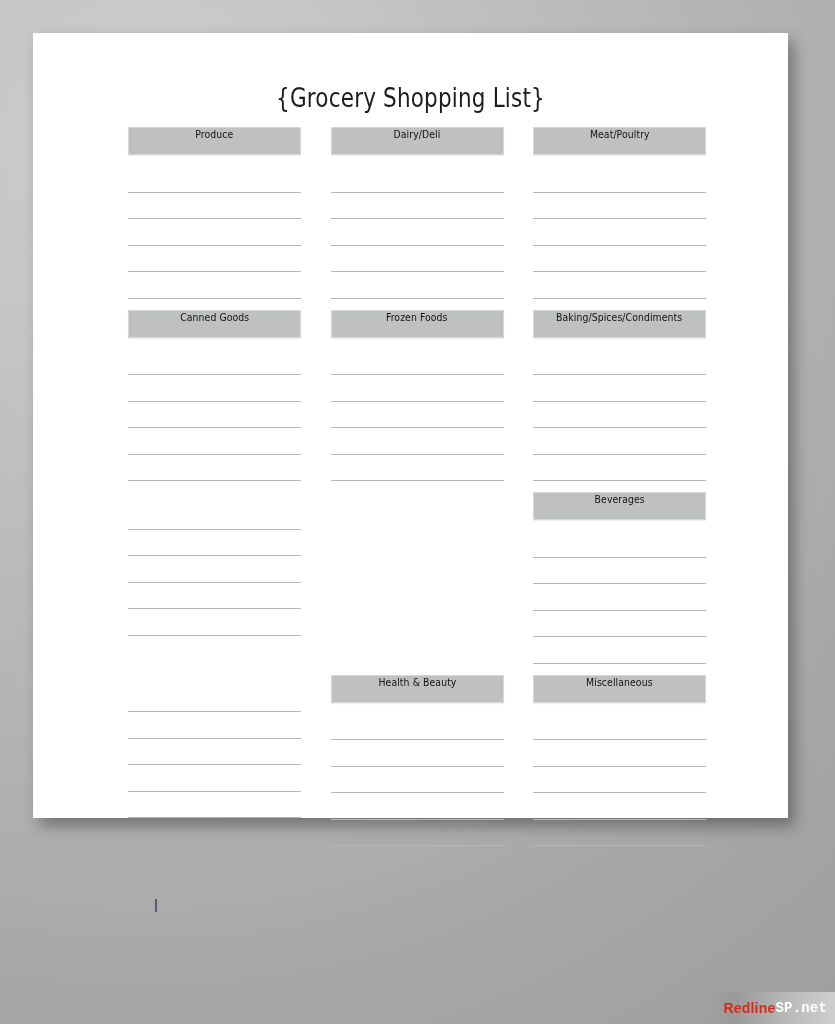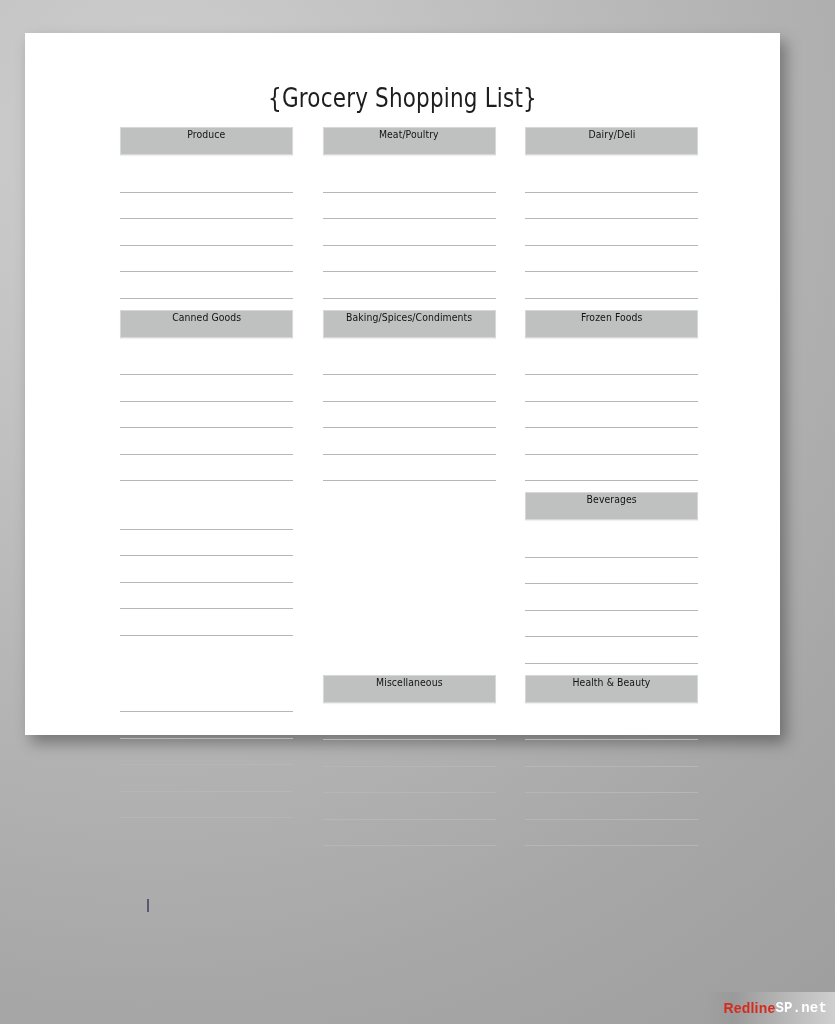--- a/index.html
+++ b/index.html
@@ -20,24 +20,24 @@
     left: 0; top: 0;
     width: 835px;
     height: 1024px;
     background:
       radial-gradient(circle at 18% 14%, #cfcfcf 0%, #c2c2c2 26%, #b2b2b2 56%, #a6a6a6 78%, #9e9e9e 100%);
   }
 
   
   #sheet {
     position: absolute;
-    left: 25px;
+    left: 33px;
     top: 33px;
     width: 755px;
-    height: 702px;
+    height: 785px;
     background: #ffffff;
     box-shadow: 6px 8px 14px rgba(0,0,0,0.34);
   }
 
   
   #doc-title {
     position: absolute;
     left: 0;
     top: 50px;
     width: 755px;
@@ -141,81 +141,81 @@
         <div class="section-lines">
           <div class="write-line"></div>
           <div class="write-line"></div>
           <div class="write-line"></div>
           <div class="write-line"></div>
           <div class="write-line"></div>
         </div>
       </div>
       <div class="section">
         <div class="section-header">
+          <span class="section-header-label">Dairy/Deli</span>
+        </div>
+        <div class="section-lines">
+          <div class="write-line"></div>
+          <div class="write-line"></div>
+          <div class="write-line"></div>
+          <div class="write-line"></div>
+          <div class="write-line"></div>
+        </div>
+      </div>
+      <div class="section">
+        <div class="section-header">
           <span class="section-header-label">Meat/Poultry</span>
         </div>
         <div class="section-lines">
           <div class="write-line"></div>
           <div class="write-line"></div>
           <div class="write-line"></div>
           <div class="write-line"></div>
           <div class="write-line"></div>
         </div>
       </div>
-      <div class="section">
-        <div class="section-header">
-          <span class="section-header-label">Dairy/Deli</span>
-        </div>
-        <div class="section-lines">
-          <div class="write-line"></div>
-          <div class="write-line"></div>
-          <div class="write-line"></div>
-          <div class="write-line"></div>
-          <div class="write-line"></div>
-        </div>
-      </div>
     </div>
 
     <div class="grid-row">
       <div class="section">
         <div class="section-header">
           <span class="section-header-label">Canned Goods</span>
         </div>
         <div class="section-lines">
           <div class="write-line"></div>
           <div class="write-line"></div>
           <div class="write-line"></div>
           <div class="write-line"></div>
           <div class="write-line"></div>
         </div>
       </div>
       <div class="section">
         <div class="section-header">
+          <span class="section-header-label">Frozen Foods</span>
+        </div>
+        <div class="section-lines">
+          <div class="write-line"></div>
+          <div class="write-line"></div>
+          <div class="write-line"></div>
+          <div class="write-line"></div>
+          <div class="write-line"></div>
+        </div>
+      </div>
+      <div class="section">
+        <div class="section-header">
           <span class="section-header-label">Baking/Spices/Condiments</span>
         </div>
         <div class="section-lines">
           <div class="write-line"></div>
           <div class="write-line"></div>
           <div class="write-line"></div>
           <div class="write-line"></div>
           <div class="write-line"></div>
         </div>
       </div>
-      <div class="section">
-        <div class="section-header">
-          <span class="section-header-label">Frozen Foods</span>
-        </div>
-        <div class="section-lines">
-          <div class="write-line"></div>
-          <div class="write-line"></div>
-          <div class="write-line"></div>
-          <div class="write-line"></div>
-          <div class="write-line"></div>
-        </div>
-      </div>
     </div>
 
     <div class="grid-row">
       <div class="section">
         <div class="section-lines">
           <div class="write-line"></div>
           <div class="write-line"></div>
           <div class="write-line"></div>
           <div class="write-line"></div>
           <div class="write-line"></div>
@@ -240,33 +240,33 @@
         <div class="section-lines">
           <div class="write-line"></div>
           <div class="write-line"></div>
           <div class="write-line"></div>
           <div class="write-line"></div>
           <div class="write-line"></div>
         </div>
       </div>
       <div class="section">
         <div class="section-header">
+          <span class="section-header-label">Health &amp; Beauty</span>
+        </div>
+        <div class="section-lines">
+          <div class="write-line"></div>
+          <div class="write-line"></div>
+          <div class="write-line"></div>
+          <div class="write-line"></div>
+          <div class="write-line"></div>
+        </div>
+      </div>
+      <div class="section">
+        <div class="section-header">
           <span class="section-header-label">Miscellaneous</span>
-        </div>
-        <div class="section-lines">
-          <div class="write-line"></div>
-          <div class="write-line"></div>
-          <div class="write-line"></div>
-          <div class="write-line"></div>
-          <div class="write-line"></div>
-        </div>
-      </div>
-      <div class="section">
-        <div class="section-header">
-          <span class="section-header-label">Health &amp; Beauty</span>
         </div>
         <div class="section-lines">
           <div class="write-line"></div>
           <div class="write-line"></div>
           <div class="write-line"></div>
           <div class="write-line"></div>
           <div class="write-line"></div>
         </div>
       </div>
     </div>

